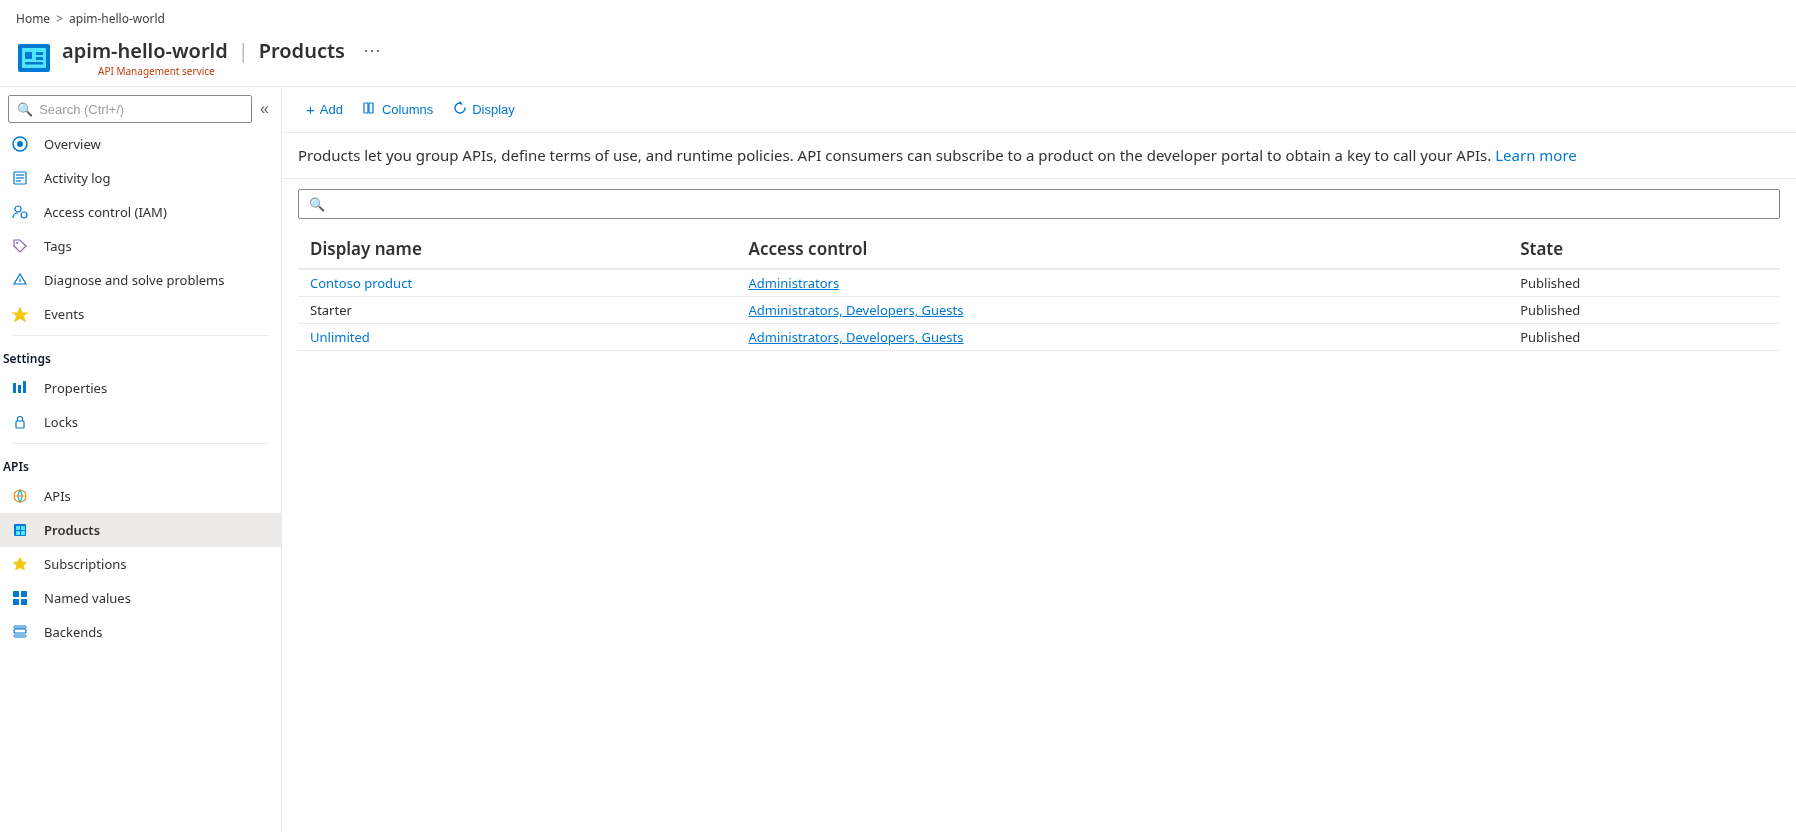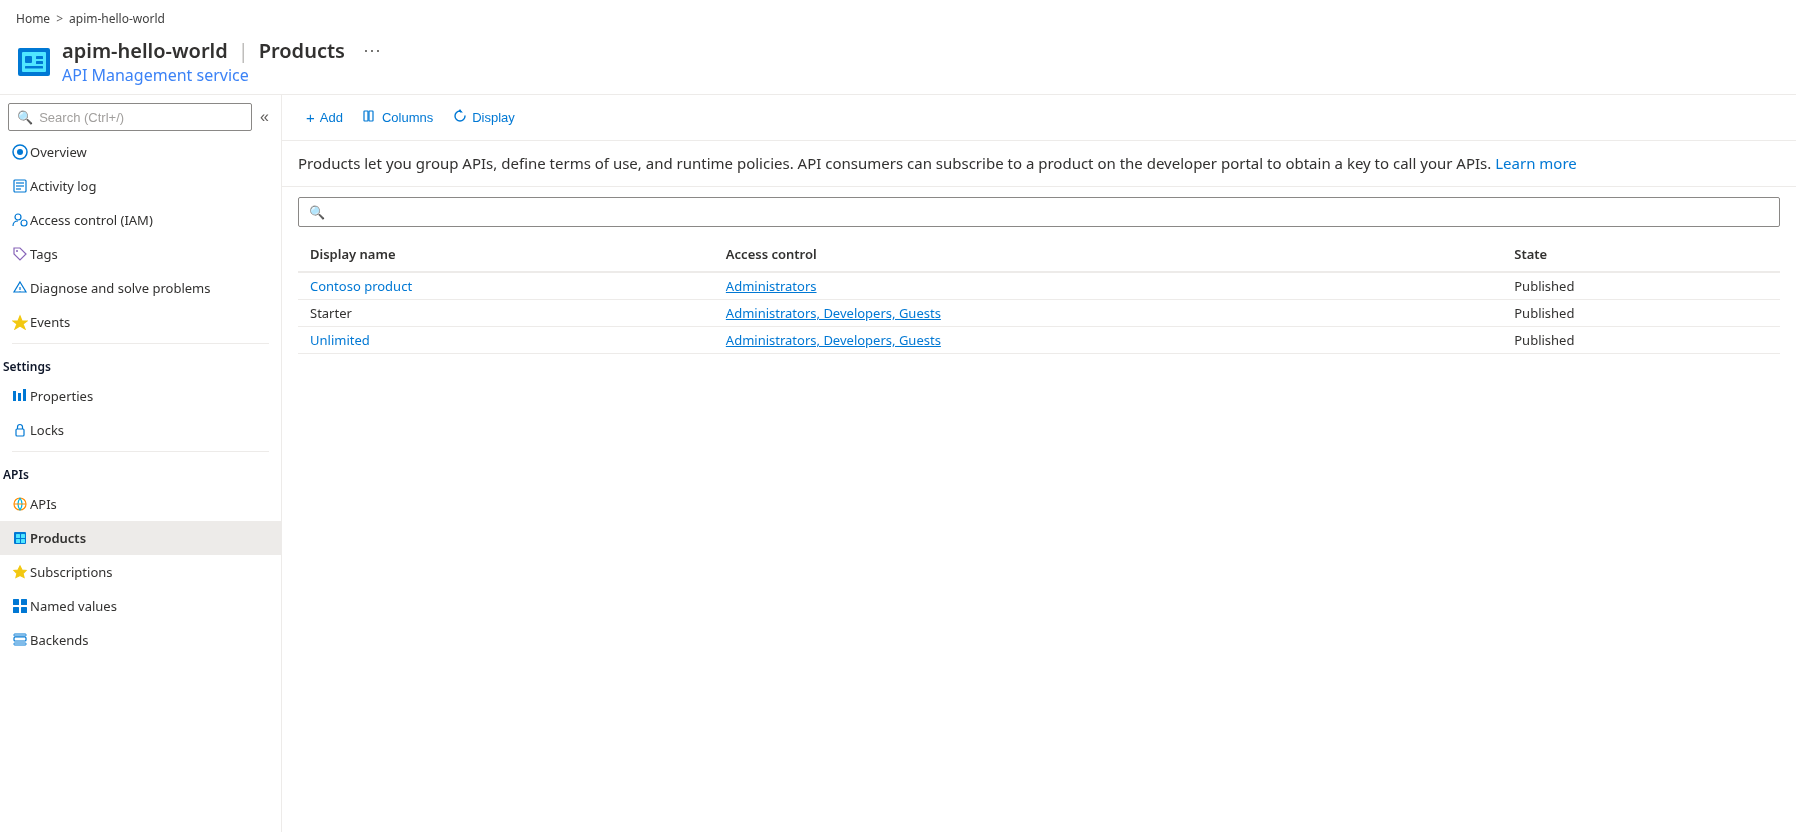--- a/index.html
+++ b/index.html
@@ -7,36 +7,36 @@
 
     
     .breadcrumb { display: flex; align-items: center; gap: 6px; padding: 10px 16px 6px; font-size: 12px; color: #0078d4; }
     .breadcrumb span { color: #605e5c; }
     .breadcrumb a { color: #404040; text-decoration: none; cursor: pointer; }
 
     
     .page-header { display: flex; align-items: center; gap: 10px; padding: 4px 16px 8px; }
     .page-header-text h1 { font-size: 20px; font-weight: 600; color: #323130; display: flex; align-items: center; gap: 8px; }
     .page-header-text h1 .pipe { color: #a19f9d; font-weight: 300; margin: 0 2px; }
-    .page-header-text p { font-size: 16px; color: #3b82f6; }
+    .page-header-text p { font-size: 10px; color: #c2410c; margin-left: 36px; }
     .more-btn { background: none; border: none; font-size: 18px; cursor: pointer; color: #605e5c; padding: 2px 6px; margin-left: 4px; }
 
     
     .main-layout { display: flex; flex: 1; overflow: hidden; border-top: 1px solid #edebe9; }
 
     
     .sidebar { width: 282px; flex-shrink: 0; border-right: 1px solid #edebe9; display: flex; flex-direction: column; overflow: hidden; background: #fff; }
     .sidebar-search-row { display: flex; align-items: center; padding: 8px 8px 4px; gap: 4px; }
     .sidebar-search { display: flex; align-items: center; flex: 1; border: 1px solid #8a8886; border-radius: 2px; padding: 4px 8px; gap: 6px; background: #fff; }
     .sidebar-search input { border: none; outline: none; font-size: 13px; width: 100%; color: #323130; }
     .sidebar-search input::placeholder { color: #a19f9d; }
     .sidebar-collapse { background: none; border: none; cursor: pointer; color: #605e5c; font-size: 16px; padding: 4px; }
 
     .sidebar-scroll { flex: 1; overflow-y: auto; }
-    .sidebar-item { display: flex; align-items: center; gap: 2px; padding: 8px 12px; cursor: pointer; color: #323130; font-size: 13px; text-align: center; }
+    .sidebar-item { display: flex; align-items: center; gap: 16px; padding: 8px 12px; cursor: pointer; color: #323130; font-size: 13px; text-align: center; }
     .sidebar-item.active { background: #edebe9; font-weight: 600; }
     .sidebar-item .icon { width: 16px; height: 16px; flex-shrink: 0; display: flex; align-items: center; justify-content: center; font-size: 14px; }
     .sidebar-section-label { padding: 10px 3px 4px; font-size: 12px; font-weight: 600; color: #0f172a; }
     .sidebar-divider { height: 1px; background: #edebe9; margin: 4px 12px; }
 
     
     .content { flex: 1; overflow-y: auto; padding: 0; display: flex; flex-direction: column; }
     .toolbar { display: flex; align-items: center; gap: 4px; padding: 10px 16px; border-bottom: 1px solid #edebe9; }
     .toolbar-btn { display: flex; align-items: center; gap: 5px; background: none; border: none; color: #0078d4; font-size: 13px; cursor: pointer; padding: 4px 8px; border-radius: 2px; }
 
@@ -44,21 +44,21 @@
     .info-bar a { color: #0078d4; text-decoration: none; }
 
     .filter-row { padding: 10px 16px; }
     .filter-input { display: flex; align-items: center; gap: 6px; border: 1px solid #8a8886; border-radius: 2px; padding: 5px 10px; width: 100%; background: #fff; }
     .filter-input input { border: none; outline: none; font-size: 13px; flex: 1; color: #323130; }
     .filter-input input::placeholder { color: #a19f9d; }
 
     
     .table-container { padding: 0 16px; flex: 1; }
     table { width: 100%; border-collapse: collapse; }
-    thead tr th { font-weight: 600; font-size: 13px; padding: 8px 12px; text-align: left; border-bottom: 2px solid #edebe9; color: #323130; }
+    thead tr th { font-weight: 600; font-size: 17px; padding: 8px 12px; text-align: left; border-bottom: 2px solid #edebe9; color: #323130; }
     tbody tr td { font-size: 13px; padding: 4px 12px; border-bottom: 1px solid #edebe9; color: #323130; }
     .link-text { color: #0078d4; cursor: pointer; }
     .access-control-link { color: #0078d4; text-decoration: underline; }
 
     
     .apim-icon { width: 36px; height: 36px; position: relative; }
   </style>
 </head>
 <body>
 

